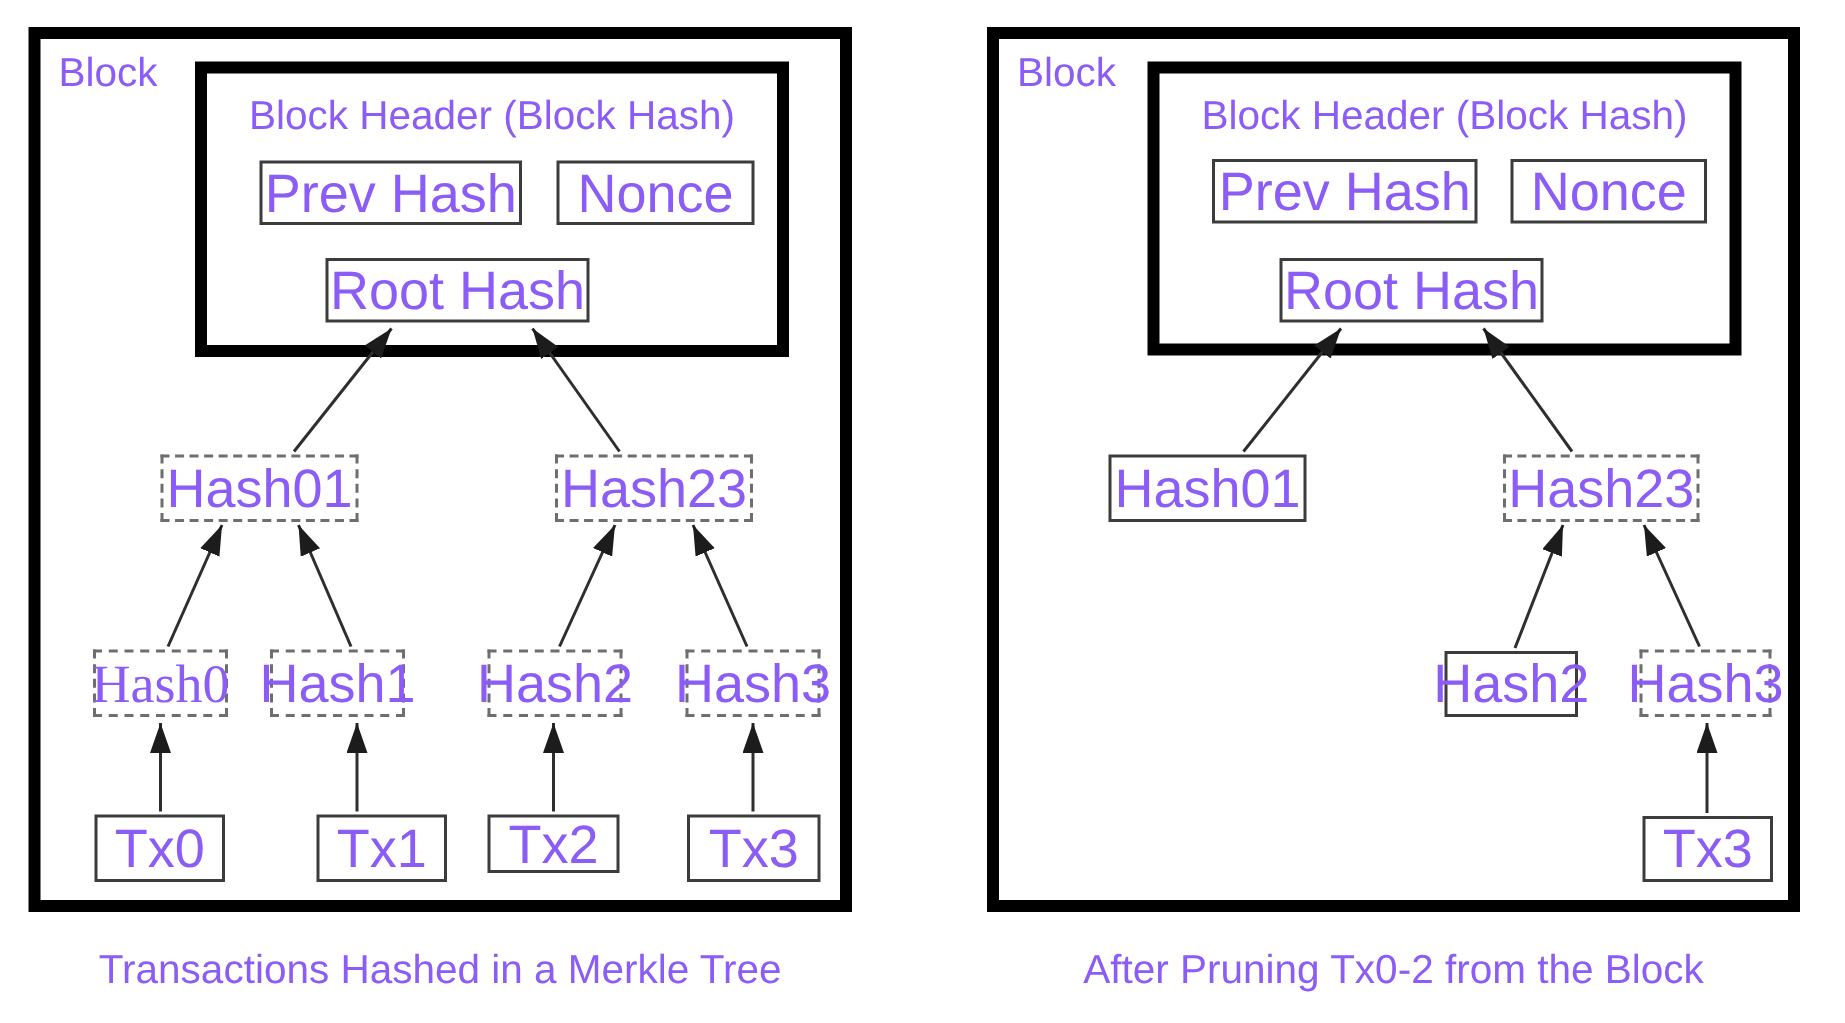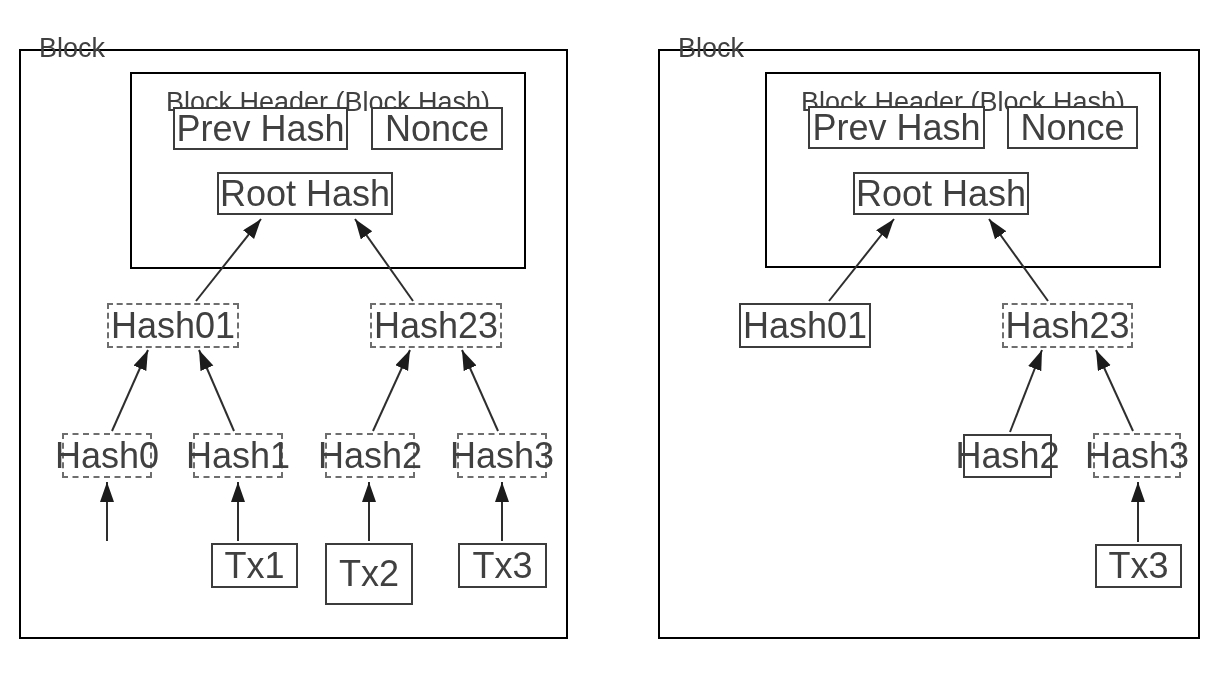--- a/index.html
+++ b/index.html
@@ -1,35 +1,35 @@
 <!DOCTYPE html>
 <html><head>
 <meta charset="utf-8">
 <style>
   html,body{margin:0;padding:0;background:#ffffff;}
   .canvas{
     position:relative;
     width:1230px;height:682px;
     background:#ffffff;
     font-family:"Liberation Sans", sans-serif;
-    color:#404040;
+    color:#8b5cf6;
     overflow:hidden;
   }
   .box{
     position:absolute;
     box-sizing:border-box;
     background:#ffffff;
     border:2px solid #3c3c3c;
     display:flex;align-items:center;justify-content:center;
     font-size:36px;line-height:1;white-space:nowrap;
   }
   .dashed{border:2px dashed #6e6e6e;}
   .container-box{
     position:absolute;box-sizing:border-box;
-    border:2px solid #000000;background:transparent;margin-top:31px;
+    border:8px solid #000000;background:transparent;
   }
   .free-label{
     position:absolute;font-size:27px;line-height:1.15;white-space:nowrap;
   }
   .header-title{
     position:absolute;left:0;right:0;top:14px;
     text-align:center;font-size:27px;line-height:1.1;white-space:nowrap;
   }
   .caption{
     position:absolute;font-size:27px;line-height:1.15;text-align:center;
@@ -53,29 +53,31 @@
     <div class="header-title">Block Header (Block Hash)</div>
   </div>
 
   <div class="box" style="left:173px;top:107px;width:175px;height:43px;">Prev Hash</div>
   <div class="box" style="left:371px;top:107px;width:132px;height:43px;">Nonce</div>
   <div class="box" style="left:217px;top:172px;width:176px;height:43px;">Root Hash</div>
 
   <div class="box dashed" style="left:107px;top:303px;width:132px;height:45px;">Hash01</div>
   <div class="box dashed" style="left:370px;top:303px;width:132px;height:45px;">Hash23</div>
 
-  <div class="box dashed" style="left:62px;top:433px;width:90px;height:45px;">Hash0</div>
-  <div class="box dashed" style="left:193px;top:433px;width:90px;height:45px;text-align:center;">Hash1</div>
+  <div class="box dashed" style="left:62px;top:433px;width:90px;height:45px;font-family:Liberation Serif, serif;">Hash0</div>
+  <div class="box dashed" style="left:180px;top:433px;width:90px;height:45px;text-align:center;">Hash1</div>
   <div class="box dashed" style="left:325px;top:433px;width:90px;height:45px;">Hash2</div>
   <div class="box dashed" style="left:457px;top:433px;width:90px;height:45px;">Hash3</div>
 
+  <div class="box" style="left:63px;top:543px;width:87px;height:45px;">Tx0</div>
   <div class="box" style="left:211px;top:543px;width:87px;height:45px;">Tx1</div>
-  <div class="box" style="left:325px;top:543px;width:88px;height:62px;">Tx2</div>
+  <div class="box" style="left:325px;top:543px;width:88px;height:39px;">Tx2</div>
   <div class="box" style="left:458px;top:543px;width:89px;height:45px;">Tx3</div>
 
+  <div class="caption" style="left:19px;top:631px;width:549px;">Transactions Hashed in a Merkle Tree</div>
 
   <div class="container-box" style="left:658px;top:18px;width:542px;height:590px;"></div>
 
   <div class="free-label" style="left:678px;top:33px;">Block</div>
 
   <div class="container-box" style="left:765px;top:41px;width:396px;height:196px;">
     <div class="header-title">Block Header (Block Hash)</div>
   </div>
 
   <div class="box" style="left:808px;top:106px;width:177px;height:43px;">Prev Hash</div>
@@ -83,20 +85,21 @@
   <div class="box" style="left:853px;top:172px;width:176px;height:43px;">Root Hash</div>
 
   <div class="box" style="left:739px;top:303px;width:132px;height:45px;">Hash01</div>
   <div class="box dashed" style="left:1002px;top:303px;width:131px;height:45px;">Hash23</div>
 
   <div class="box" style="left:963px;top:434px;width:89px;height:44px;">Hash2</div>
   <div class="box dashed" style="left:1093px;top:433px;width:88px;height:45px;">Hash3</div>
 
   <div class="box" style="left:1095px;top:544px;width:87px;height:44px;">Tx3</div>
 
+  <div class="caption" style="left:658px;top:631px;width:542px;">After Pruning Tx0-2 from the Block</div>
 
   <svg class="arrows" viewBox="0 0 1230 682">
     <defs>
       <marker id="ah" markerUnits="strokeWidth" markerWidth="11" markerHeight="8" refX="10" refY="3.5" orient="auto">
         <path d="M0,0 L10,3.5 L0,7 Z" fill="#1c1c1c"></path>
       </marker>
     </defs>
 
     <line x1="196" y1="301" x2="261" y2="219" marker-end="url(#ah)"></line>
     <line x1="413" y1="301" x2="355" y2="219" marker-end="url(#ah)"></line>

